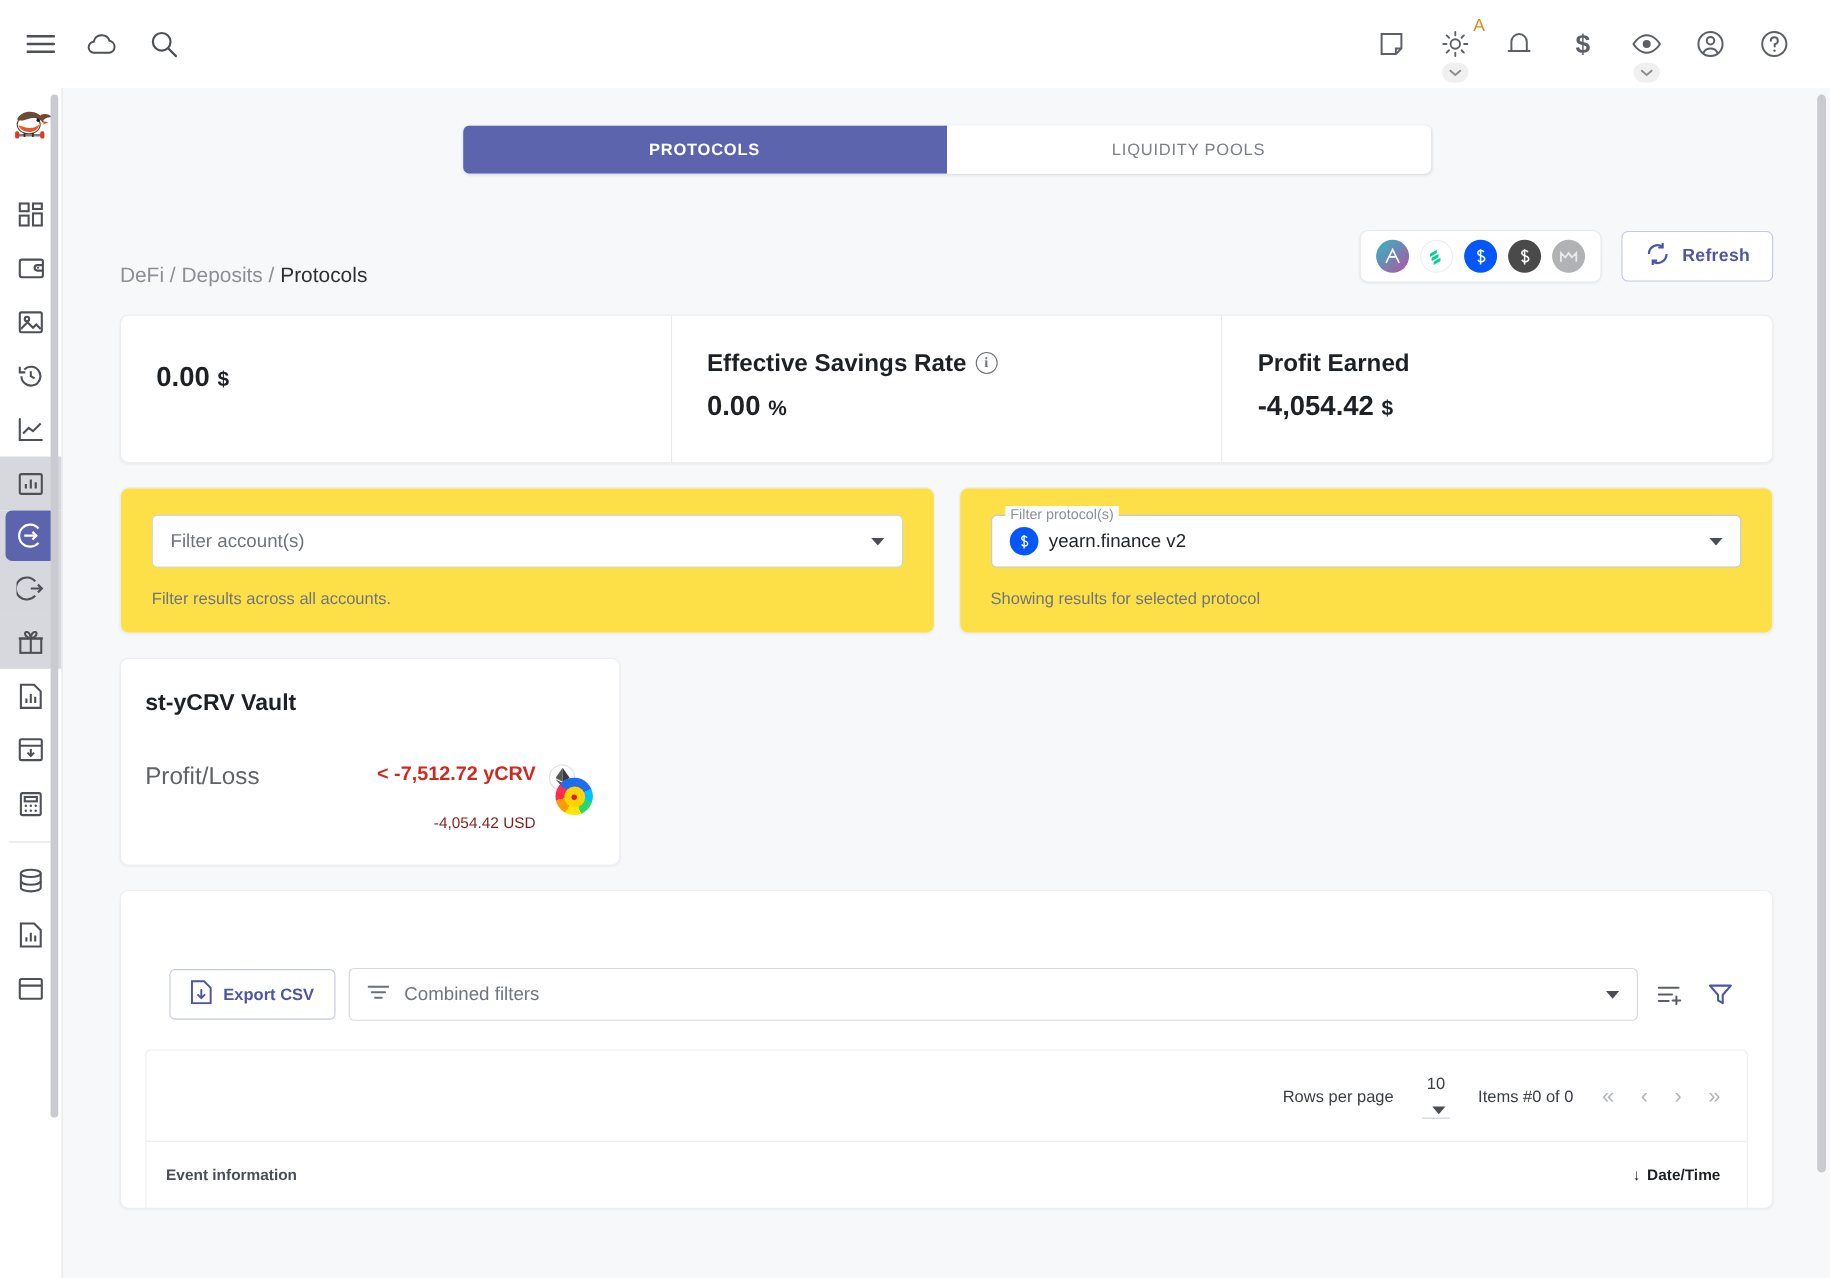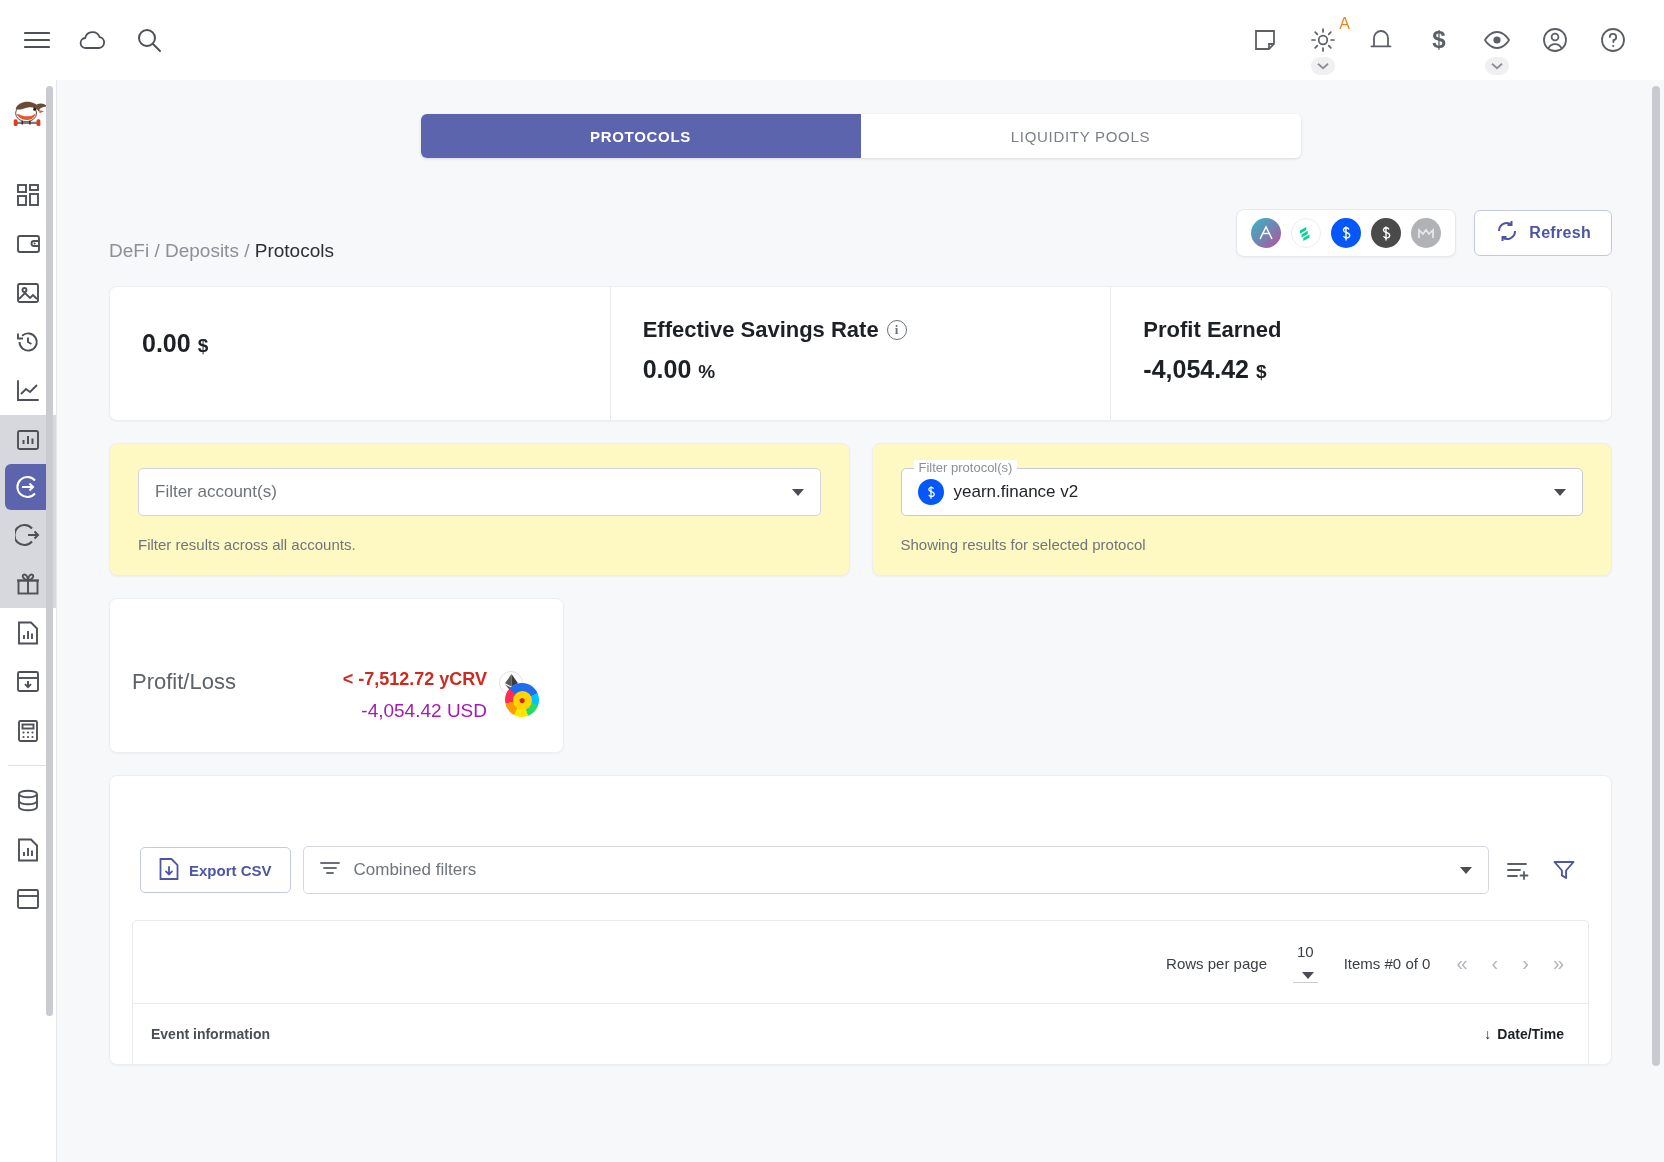--- a/index.html
+++ b/index.html
@@ -93,21 +93,21 @@
   .stat + .stat { border-left: 1px solid #e9ebee; }
   .stat-title { font-size: 22px; font-weight: 700; color: #1d2125; display:flex; align-items:center; gap:8px;}
   .stat-val { margin-top: 12px; font-size: 25px; font-weight: 700; color: #1d2125; }
   .stat-val .unit { font-size: 19px; font-weight: 700; }
   .info-c { width: 20px; height: 20px; border: 1.6px solid #6d7278; border-radius: 50%;
             display: inline-flex; align-items:center; justify-content:center;
             font-size: 13px; font-weight: 700; color: #6d7278; font-family: "Liberation Serif", serif; }
 
   
   .filters { display: flex; gap: 22px; margin: 22px 52px 0 52px; }
-  .filter-card { flex: 1; background: #fef9c3; border: 1px solid #eceef1; border-radius: 8px;
+  .filter-card { flex: 1; background: #fde047; border: 1px solid #eceef1; border-radius: 8px;
                  padding: 24px 28px 22px 28px; box-shadow: 0 1px 2px rgba(0,0,0,.04); }
   .select-box {
     height: 48px; border: 1px solid #d2d5da; border-radius: 5px; display: flex; align-items: center;
     padding: 0 16px; background: #fff; cursor: pointer; position: relative;
   }
   .select-box.legend { border-color: #c6c9cf; }
   .sel-legend { position: absolute; top: -9px; left: 12px; background: #fff; padding: 0 5px;
                 font-size: 13px; color: #8b9096; }
   .sel-ph { font-size: 17px; color: #6f747a; }
   .sel-val { font-size: 17px; color: #22262a; display: flex; align-items: center; gap: 10px; }
@@ -118,42 +118,42 @@
   
   .vault {
     margin: 22px 52px 0 52px; width: 455px; background: #fff; border: 1px solid #eceef1;
     border-radius: 8px; padding: 28px 24px 30px 22px; box-shadow: 0 1px 2px rgba(0,0,0,.04);
   }
   .vault-title { font-size: 21px; font-weight: 700; color: #1d2125; }
   .pl-row { margin-top: 42px; display: flex; align-items: flex-start; }
   .pl-label { font-size: 22px; color: #5e6368; }
   .pl-vals { margin-left: auto; text-align: right; position: relative; padding-right: 52px; }
   .pl-main { font-size: 18px; font-weight: 700; color: #cf2a20; white-space: nowrap; }
-  .pl-sub { margin-top: 10px; font-size: 19px; color: #a21caf; }
+  .pl-sub { margin-top: 26px; font-size: 14px; color: #7f1d1d; }
   .eth-ico { position: absolute; right: 16px; top: 2px; width: 24px; height: 24px; border-radius: 50%;
              background: #fff; border: 1px solid #dfe1e5; display: flex; align-items: center; justify-content:center; }
   .rainbow {
     position: absolute; right: 0px; top: 14px; width: 34px; height: 34px; border-radius: 50%;
     background: conic-gradient(#1e6cf0 0 18%, #00c2ff 18% 30%, #2bd96b 30% 44%, #ffe600 44% 58%,
                                #ff9a00 58% 72%, #ff2d55 72% 86%, #1e6cf0 86% 100%);
     display:flex; align-items:center; justify-content:center;
   }
   .rainbow .inner { width: 19px; height: 19px; border-radius: 50%; background: #ffd400;
                     display:flex;align-items:center;justify-content:center; color:#d81f1f; font-size:12px; font-weight:700;}
 
   
   .events {
     margin: 22px 52px 0 52px; background: #fff; border: 1px solid #eceef1; border-radius: 8px;
     padding: 30px 22px 0 22px; box-shadow: 0 1px 2px rgba(0,0,0,.04);
   }
   .ev-head { display: flex; align-items: center; gap: 14px; padding-left: 10px; }
   .ev-title { font-size: 23px; font-weight: 700; color: #1d2125; }
   .ev-ctrls { display: flex; align-items: center; gap: 12px; margin-top: 40px; padding: 0 8px; }
   .btn-export { display:flex; align-items:center; gap:10px; border:1px solid #c4c8e3; border-radius:5px;
-                height: 46px; padding: 0 18px; color:#4d55a5; font-size:15px; font-weight:600; background:#fff; cursor:pointer;}
+                height: 46px; padding: 0 18px; color:#4d55a5; font-size:15px; font-weight:600; background:#fff; cursor:pointer;margin-left:14px;}
   .cfilters { flex:1; height: 48px; border: 1px solid #d6d8dd; border-radius: 5px; display:flex;
               align-items:center; padding: 0 16px; gap: 14px; cursor: pointer; }
   .cfilters .ph { font-size: 17px; color: #70757b; }
   .icbtn { width: 34px; height: 34px; display:flex; align-items:center; justify-content:center;
            color:#5a5f66; cursor:pointer; }
   .icbtn.accent { color: #4d55a5; }
   .table-wrap { margin-top: 26px; border: 1px solid #e8eaed; border-top-left-radius: 5px;
                 border-top-right-radius:5px; border-bottom: none; }
   .pager { display: flex; align-items: center; justify-content: flex-end; gap: 26px;
            padding: 22px 24px 20px 24px; font-size: 15px; color: #3b4046; }
@@ -556,20 +556,21 @@
               </span>
               <span>yearn.finance v2</span>
             </span>
             <span class="caret"></span>
           </div>
           <div class="helper">Showing results for selected protocol</div>
         </div>
       </div>
 
       <div class="vault">
+        <div class="vault-title">st-yCRV Vault</div>
         <div class="pl-row">
           <div class="pl-label">Profit/Loss</div>
           <div class="pl-vals">
             <div class="pl-main">&lt; -7,512.72 yCRV</div>
             <div class="pl-sub">-4,054.42 USD</div>
             <span class="eth-ico">
               <svg width="13" height="18" viewBox="0 0 13 18" fill="#3c3c3d">
                   <path d="M6.5 0 0 9.3l6.5 3.3V0z" opacity=".85"></path>
                   <path d="M6.5 0v12.6L13 9.3 6.5 0z"></path>
                   <path d="M6.5 13.8 0 10.5l6.5 7.5v-4.2z" opacity=".85"></path>

